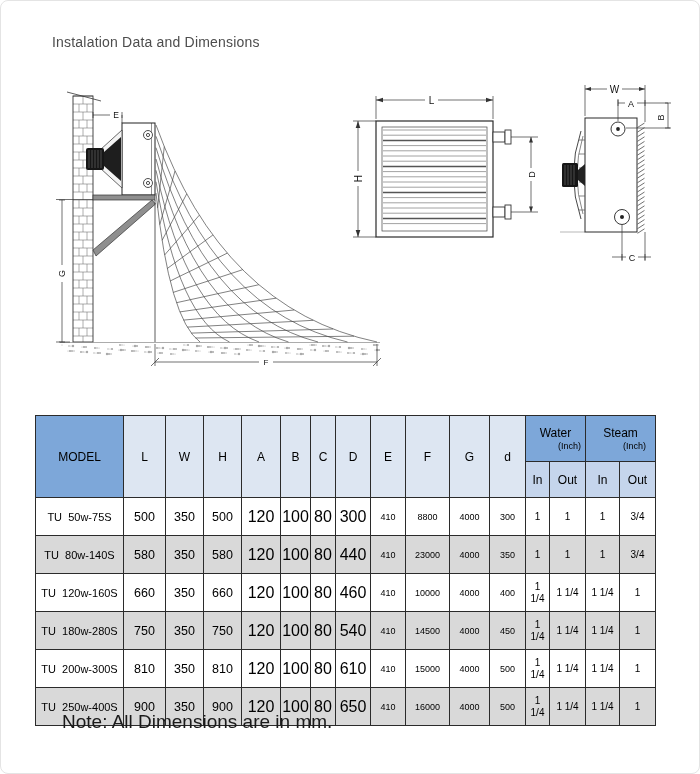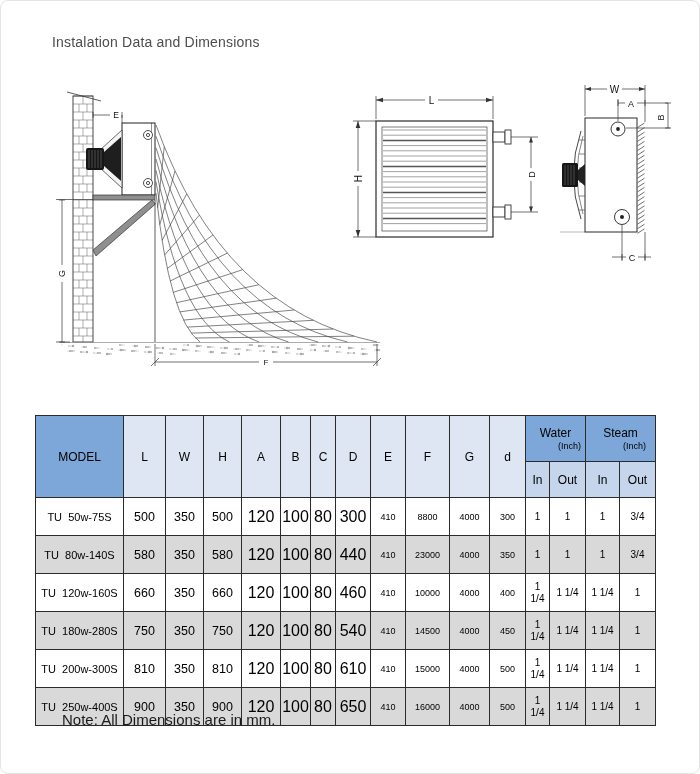--- a/index.html
+++ b/index.html
@@ -1,19 +1,19 @@
 <!DOCTYPE html>
 <html style="--header-blue: #7da7d9; --header-light: #dde6f2; --subheader-blue: #c5d5ec; --row-gray: #d9d9d9; --border-dark: #2b2b2b; --title-gray: #4d4d4d;"><head>
 <meta charset="utf-8">
 <style>
   html,body{margin:0;padding:0;background:#fff;}
   body{width:700px;height:774px;position:relative;font-family:"Liberation Sans",sans-serif;overflow:hidden;}
   .canvas{position:absolute;inset:0;background:#fff;border:1px solid #e4e4e4;border-radius:8px;}
   .page-title{position:absolute;left:52px;top:34px;font-size:14px;font-weight:normal;color:var(--title-gray);letter-spacing:.2px;}
-  .note{position:absolute;left:62px;top:711px;font-size:15px;color:#1a1a1a;}
+  .note{position:absolute;left:62px;top:711px;font-size:19px;color:#1a1a1a;}
   svg.draw{position:absolute;}
   #svg-install{left:40px;top:88px;width:350px;height:290px;}
   #svg-front{left:350px;top:85px;width:200px;height:170px;}
   #svg-side{left:548px;top:75px;width:150px;height:200px;}
   svg text{font-family:"Liberation Sans",sans-serif;fill:#111;}
 
   table.dims{position:absolute;left:35px;top:415px;border-collapse:collapse;table-layout:fixed;}
   table.dims th,table.dims td{border:1px solid var(--border-dark);text-align:center;vertical-align:middle;color:#000;font-weight:normal;padding:0 1px;overflow:hidden;}
   thead tr.r1{height:46px;}
   thead tr.r2{height:36px;}

